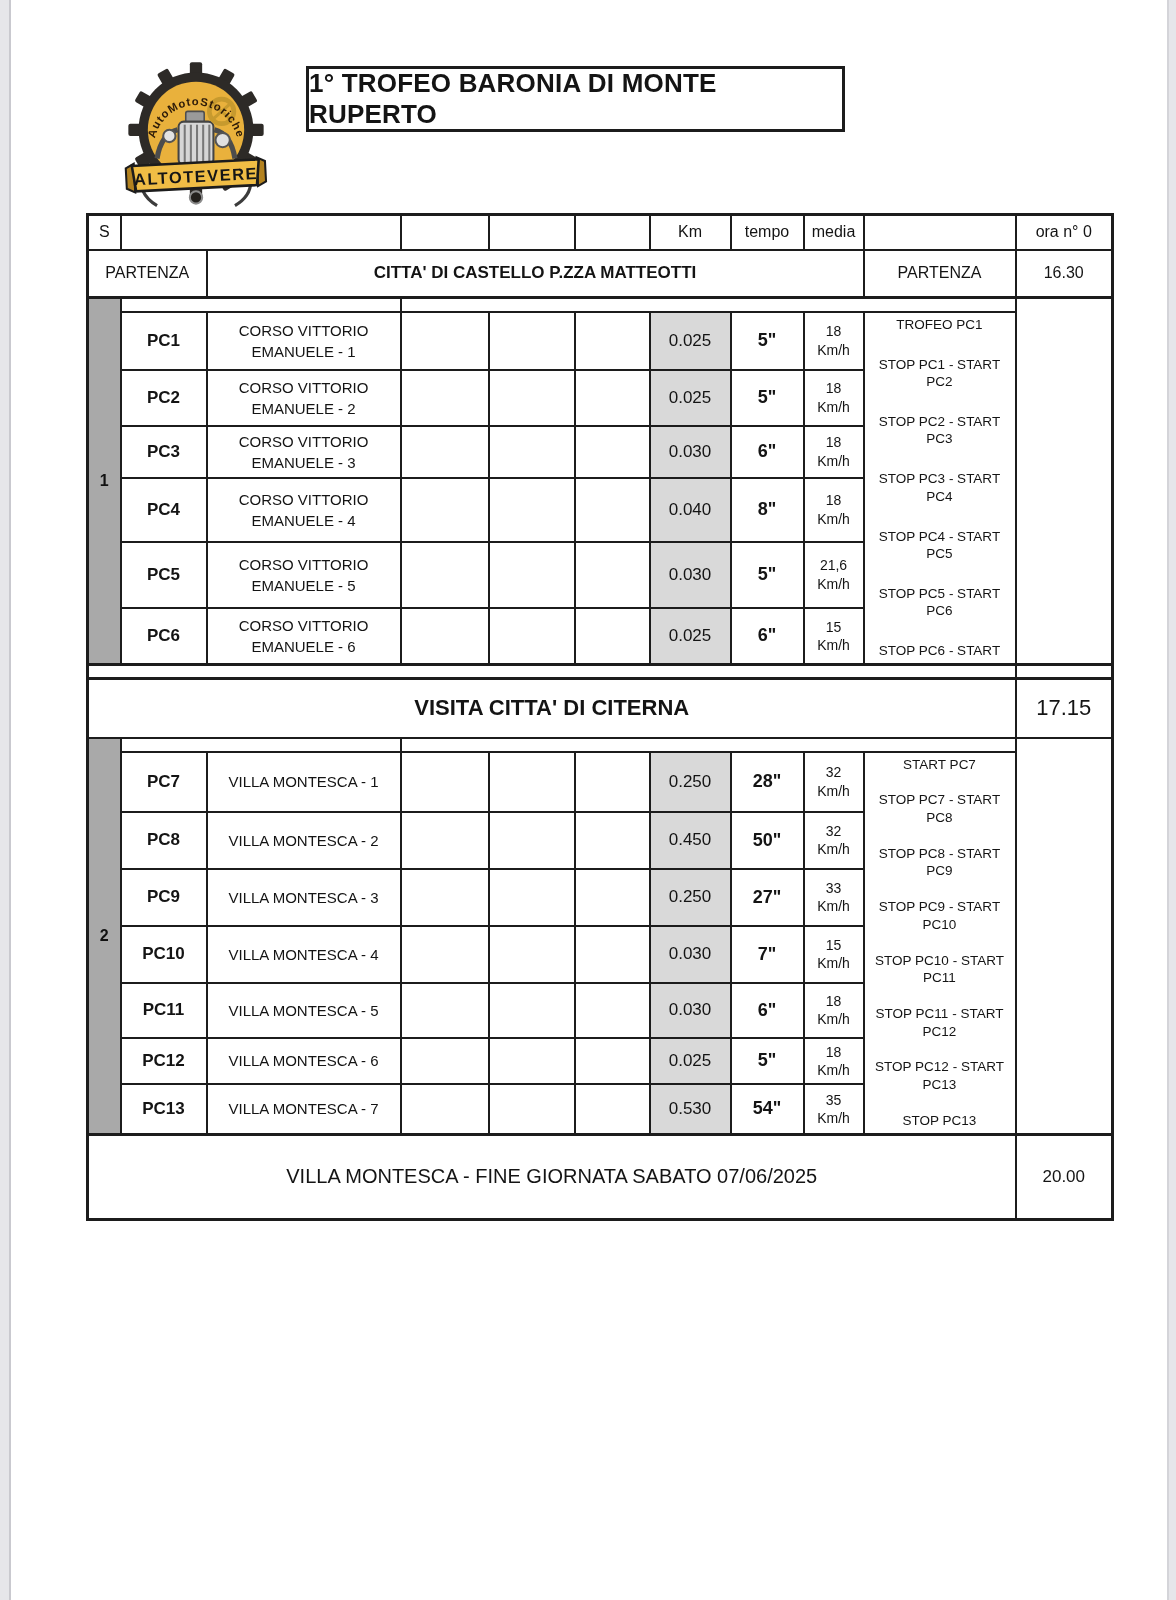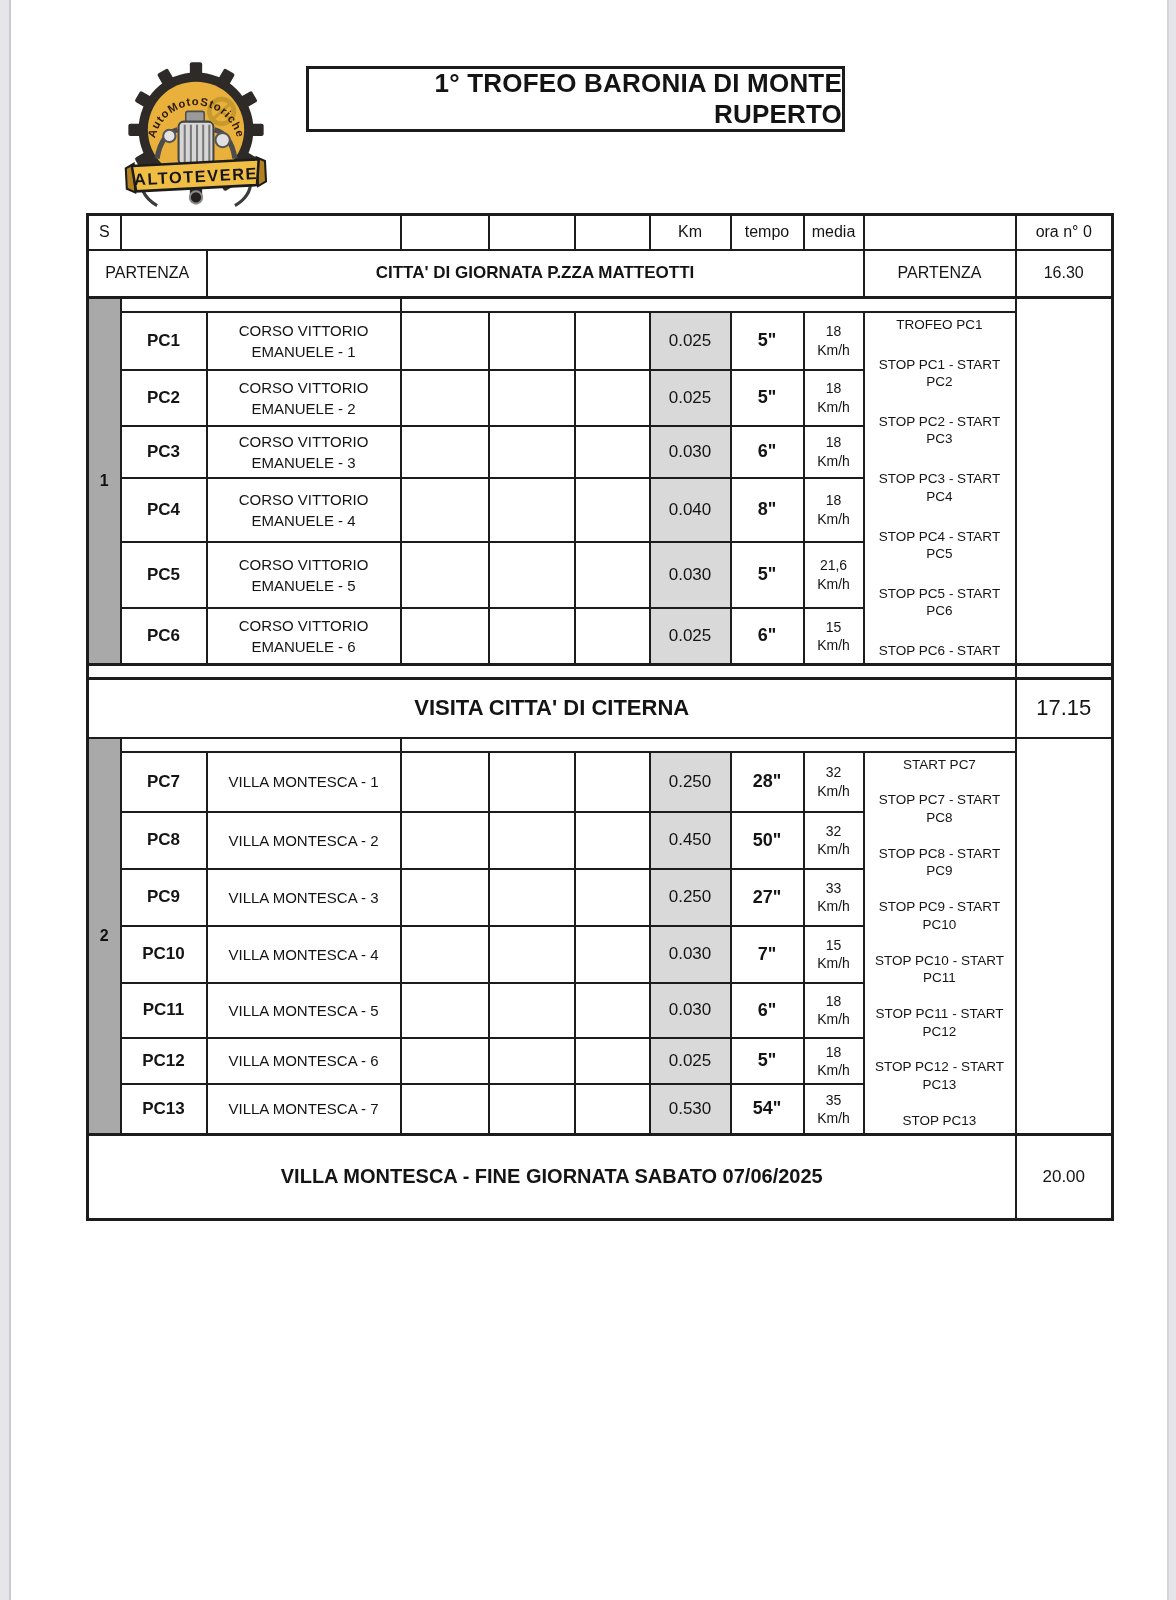--- a/index.html
+++ b/index.html
@@ -5,21 +5,21 @@
   html,body{margin:0;padding:0;}
   body{background:#ffffff;}
   #page{position:relative;width:1176px;height:1600px;background:#ffffff;overflow:hidden;
         font-family:"Liberation Sans",sans-serif;color:#141414;}
   .edge{position:absolute;top:0;height:1600px;background:#e6e6ea;}
   #edge-left{left:0;width:9px;border-right:2px solid #c9c9cf;}
   #edge-right{left:1167px;width:9px;border-left:2px solid #d4d4d9;}
 
   
   .hbox{position:absolute;left:306px;width:539px;border:3px solid #1c1c1c;
-        display:flex;align-items:center;justify-content:center;text-align:right;
+        display:flex;align-items:center;justify-content:center;text-align:left;
         font-weight:bold;background:#fff;box-sizing:border-box;}
   #title-box{top:66px;height:66px;font-size:26px;letter-spacing:.2px;}
   #subtitle-box{top:140px;height:66px;font-size:23px;}
 
   #logo{position:absolute;left:114px;top:58px;}
 
   
   #tablewrap{position:absolute;left:86px;top:213px;}
   table.t{border-collapse:collapse;table-layout:fixed;width:1025px;background:#fff;}
   table.t{border:3px solid #1c1c1c;}
@@ -36,21 +36,21 @@
   .media{font-size:14px;line-height:1.3;}
   .ss{font-size:13.5px;vertical-align:middle;}
   .ssbox{display:flex;flex-direction:column;justify-content:space-between;align-items:center;
          line-height:1.3;padding:3px 8px;}
   .ssbox div{width:100%;text-align:center;}
   .spc{border-top-width:3px;}
   .gap td{border-top-width:3px;border-bottom-width:3px;}
   .visita td{font-size:22px;}
   .visita .vlabel{font-weight:bold;}
   .final td{border-top-width:3px;font-size:17px;}
-  .final .flabel{font-weight:bold;font-size:20px;}
+  .final .flabel{font-weight:normal;font-size:20px;}
   .oraval{font-size:17px;}
 </style>
 </head>
 <body>
 
 <div id="page">
   <div class="edge" id="edge-left"></div>
   <div class="edge" id="edge-right"></div>
 
   <svg id="logo" width="164" height="158" viewBox="0 0 160 154">
@@ -140,21 +140,21 @@
       <td class="hdr"></td>
       <td class="hdr">Km</td>
       <td class="hdr">tempo</td>
       <td class="hdr">media</td>
       <td class="hdr"></td>
       <td class="hdr">ora n° 0</td>
     </tr>
 
     <tr style="height:48px" class="prow">
       <td colspan="2">PARTENZA</td>
-      <td colspan="7" class="cittabold">CITTA' DI GIORNATA P.ZZA MATTEOTTI</td>
+      <td colspan="7" class="cittabold">CITTA' DI CASTELLO P.ZZA MATTEOTTI</td>
       <td>PARTENZA</td>
       <td class="oraval">16.30</td>
     </tr>
 
     <tr style="height:14px">
       <td class="sband spc" rowspan="7">1</td>
       <td colspan="2" class="spc"></td>
       <td colspan="7" class="spc"></td>
       <td class="spc" rowspan="7"></td>
     </tr>

